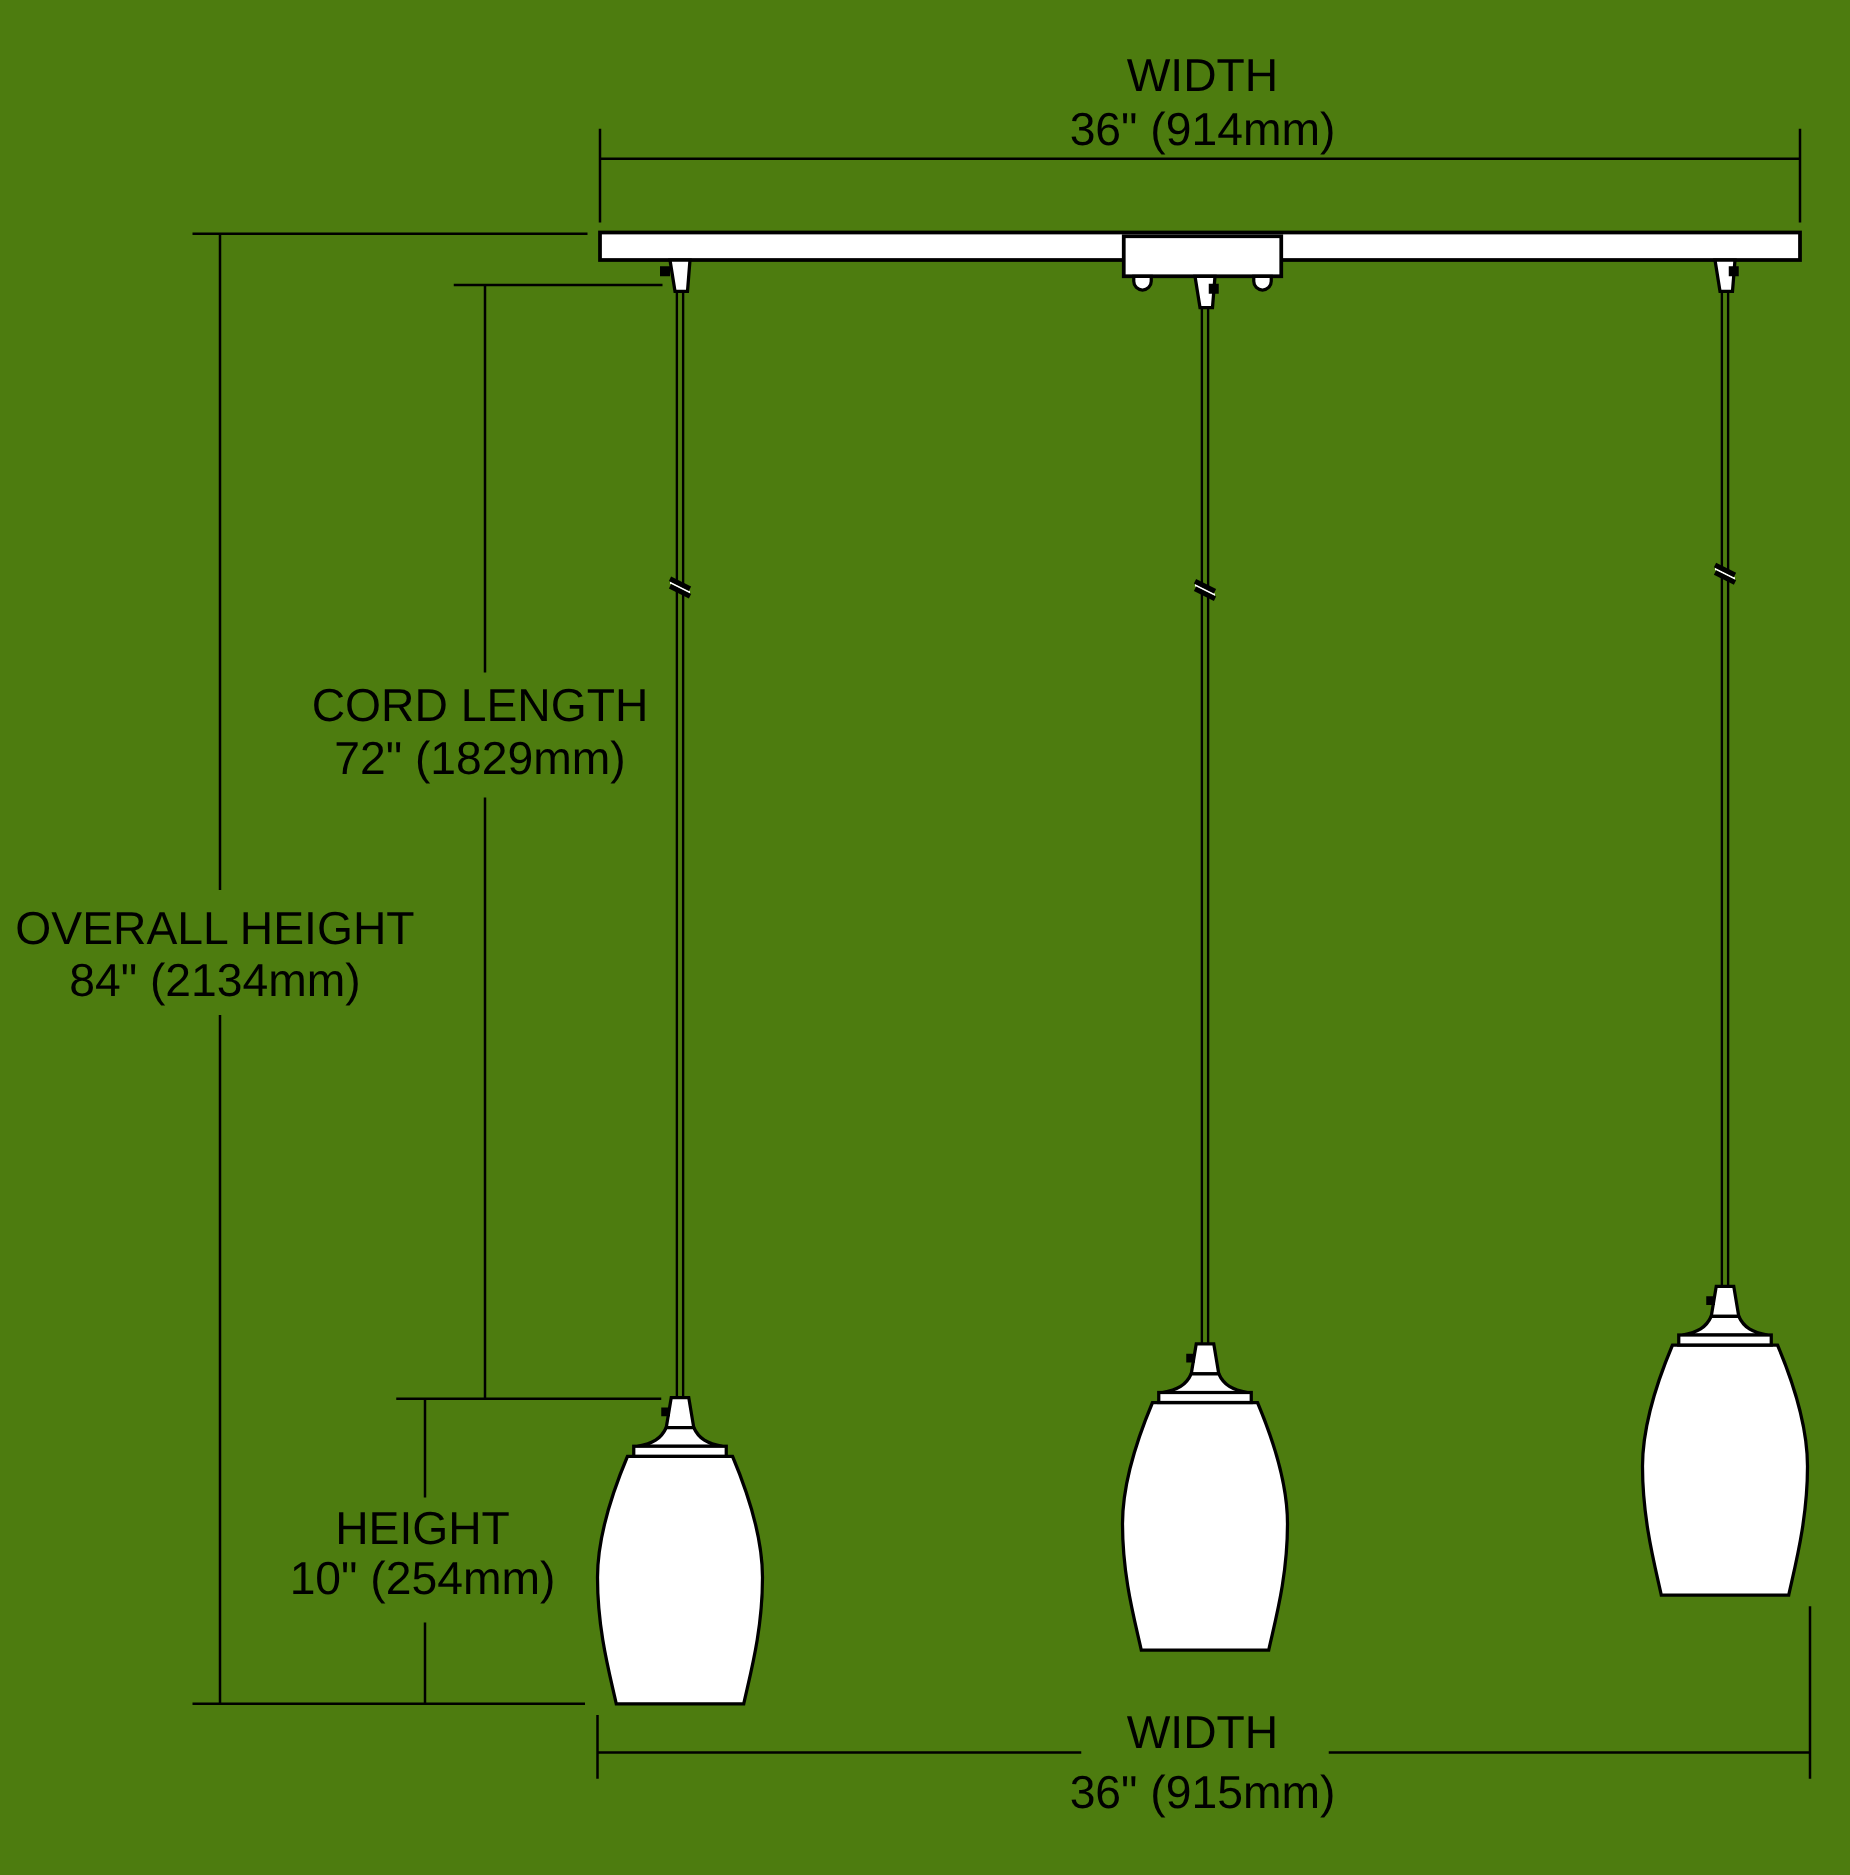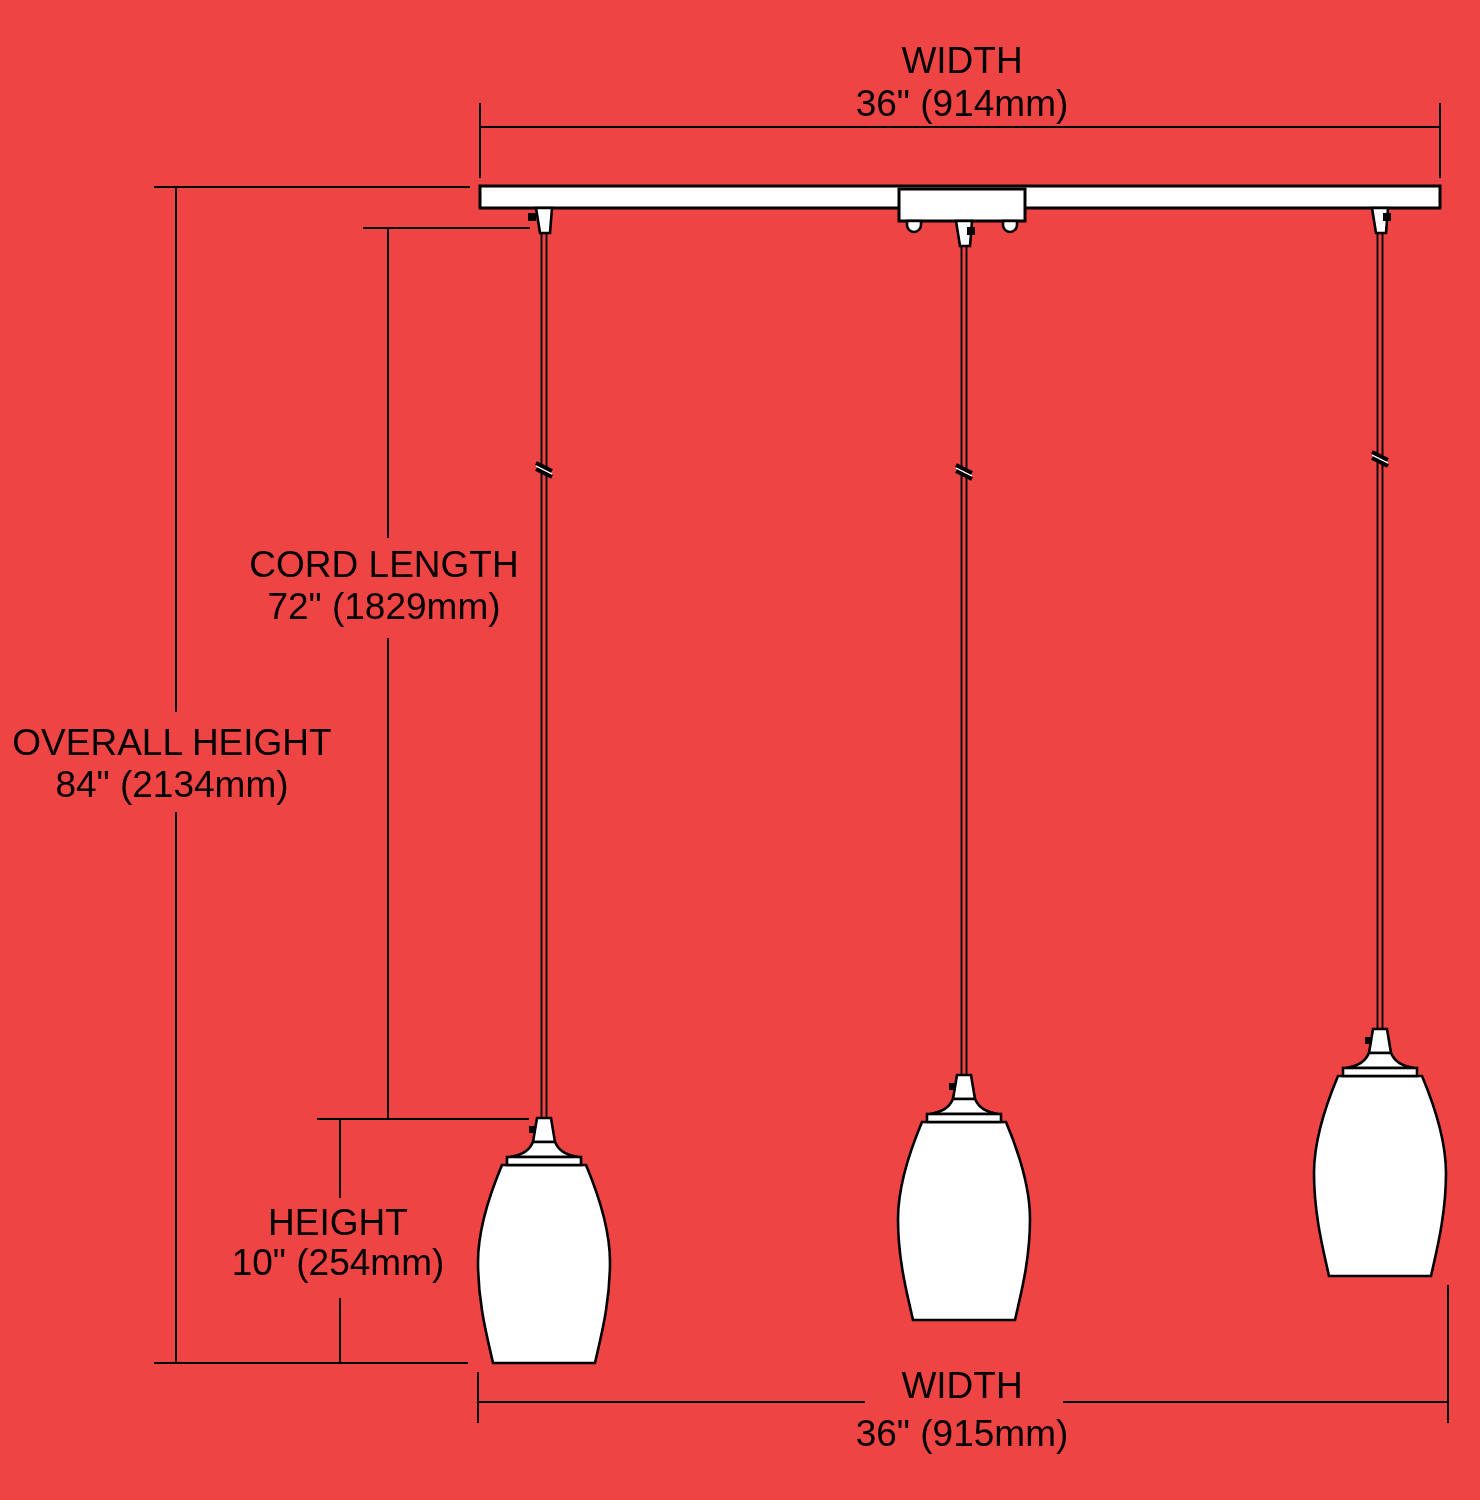--- a/index.html
+++ b/index.html
@@ -1,19 +1,19 @@
 <!DOCTYPE html>
 <html><head>
 <meta charset="utf-8">
 <style>
   html,body{margin:0;padding:0;background:#ffffff;}
   .stage{
     position:relative;
     width:1480px;height:1500px;
-    background:#ef4444;
+    background:#4d7c0f;
     font-family:"Liberation Sans",sans-serif;
     overflow:hidden;
   }
   svg{position:absolute;left:0;top:0;}
   .dim-text{
     font-family:"Liberation Sans",sans-serif;
     font-size:37px;
     fill:#000000;
     text-anchor:middle;
   }

